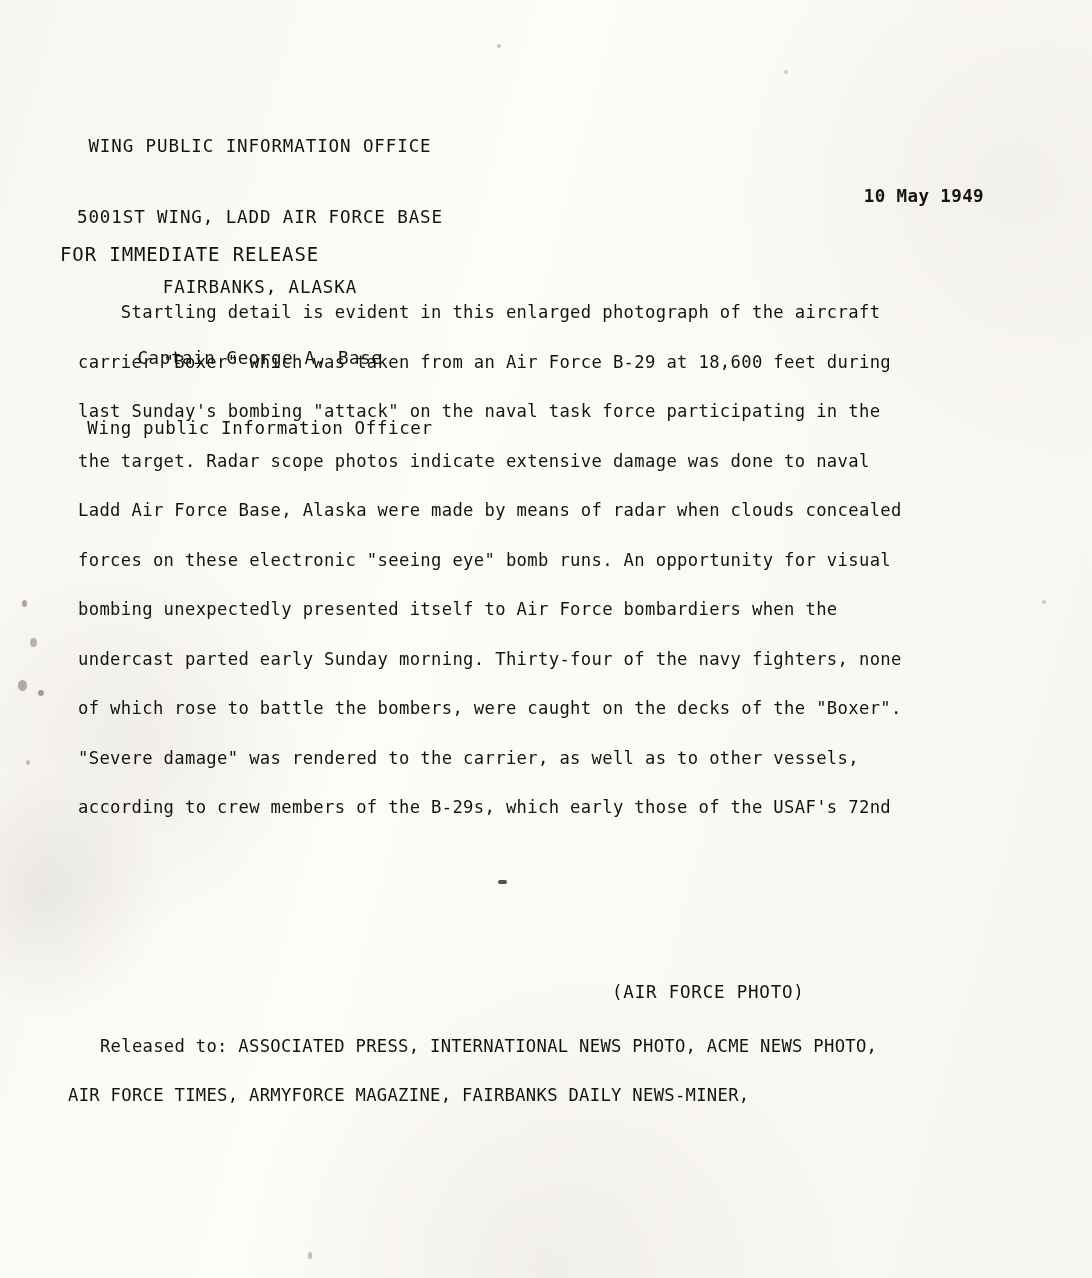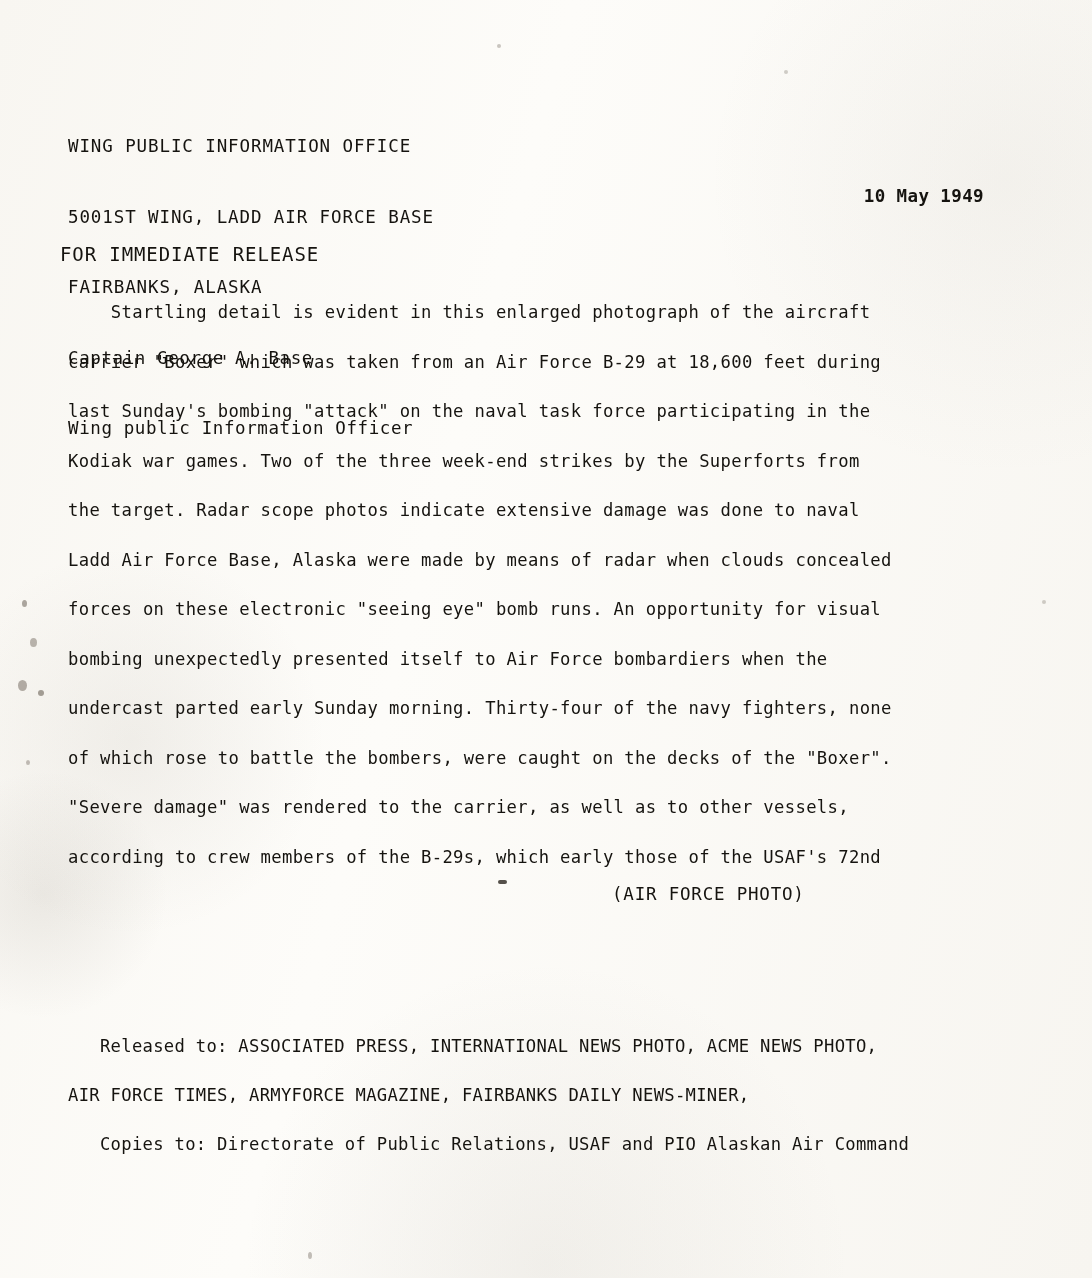--- a/index.html
+++ b/index.html
@@ -34,26 +34,27 @@
     border-radius: 50%;
     opacity: 0.55;
     pointer-events: none;
   }
   .content {
     position: absolute;
     inset: 0;
   }
   .letterhead {
     position: absolute;
-    left: 68px;
+    left: 77px;
     top: 88px;
     font-size: 17.5px;
     line-height: 23.5px;
     letter-spacing: 0.6px;
     white-space: pre;
+    text-align: center;
   }
   .letterhead div { white-space: pre; }
   .lh-caps { letter-spacing: 0.9px; }
   .date {
     position: absolute;
     right: 108px;
     top: 186px;
     font-size: 17.5px;
     font-weight: bold;
     letter-spacing: 0.4px;
@@ -70,25 +71,26 @@
     left: 68px;
     top: 288px;
     width: 985px;
     font-size: 17.2px;
     line-height: 49.5px;
     letter-spacing: 0.35px;
   }
   .body-copy .ln {
     display: block;
     white-space: pre;
+    margin-left: 10px;
   }
   .credit {
     position: absolute;
     left: 612px;
-    top: 884px;
+    top: 982px;
     font-size: 17.5px;
     letter-spacing: 0.8px;
   }
   .footer {
     position: absolute;
     left: 68px;
     top: 1022px;
     width: 1000px;
     font-size: 17.2px;
     line-height: 49px;
@@ -135,33 +137,31 @@
     </div>
 
     <div class="date">10 May 1949</div>
 
     <div class="release-line">FOR IMMEDIATE RELEASE</div>
 
     <div class="body-copy">
       <span class="ln">    Startling detail is evident in this enlarged photograph of the aircraft</span>
       <span class="ln">carrier "Boxer" which was taken from an Air Force B-29 at 18,600 feet during</span>
       <span class="ln">last Sunday's bombing "attack" on the naval task force participating in the</span>
-      <span class="ln">Kodiak war games. Two of the three week-end strikes by the Superforts from</span>
       <span class="ln">the target. Radar scope photos indicate extensive damage was done to naval</span>
       <span class="ln">Ladd Air Force Base, Alaska were made by means of radar when clouds concealed</span>
       <span class="ln">forces on these electronic "seeing eye" bomb runs. An opportunity for visual</span>
       <span class="ln">bombing unexpectedly presented itself to Air Force bombardiers when the</span>
       <span class="ln">undercast parted early Sunday morning. Thirty-four of the navy fighters, none</span>
       <span class="ln">of which rose to battle the bombers, were caught on the decks of the "Boxer".</span>
       <span class="ln">"Severe damage" was rendered to the carrier, as well as to other vessels,</span>
       <span class="ln">according to crew members of the B-29s, which early those of the USAF's 72nd</span>
     </div>
 
     <div class="credit">(AIR FORCE PHOTO)</div>
 
     <div class="footer">
       <span class="ln">   Released to: ASSOCIATED PRESS, INTERNATIONAL NEWS PHOTO, ACME NEWS PHOTO,</span>
       <span class="ln">AIR FORCE TIMES, ARMYFORCE MAGAZINE, FAIRBANKS DAILY NEWS-MINER,</span>
-      <span class="ln">   Copies to: Directorate of Public Relations, USAF and PIO Alaskan Air Command</span>
     </div>
 
   </div>
 </div>
 
 </body></html>

